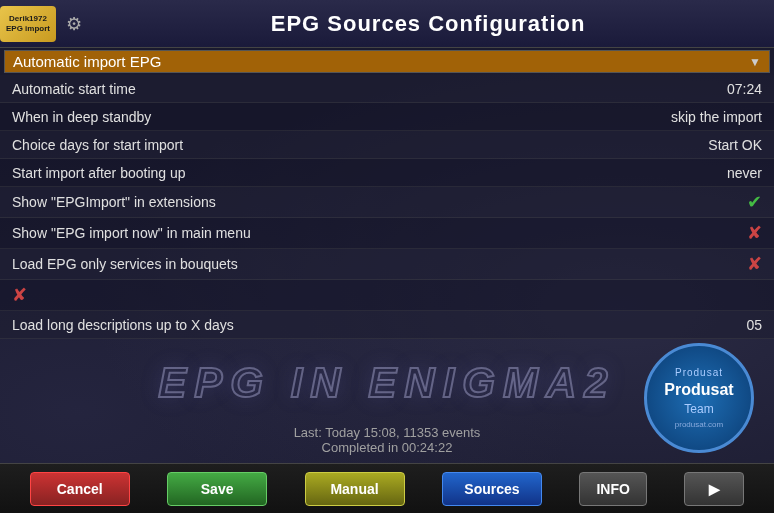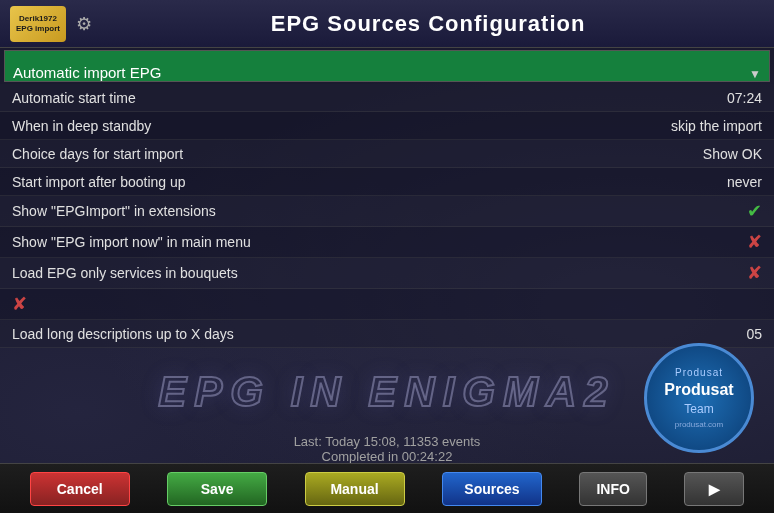--- a/index.html
+++ b/index.html
@@ -23,21 +23,21 @@
     }
 
     
     .header {
       position: relative;
       z-index: 10;
       display: flex;
       align-items: center;
       background: linear-gradient(to bottom, #2a2a4a, #1a1a3a);
       height: 48px;
-      padding: 0 10px;
+      padding: 0 0;
       border-bottom: 1px solid #444;
     }
 
     .logo-box {
       width: 56px;
       height: 36px;
       background: linear-gradient(135deg, #e8c44a, #c89a20);
       border-radius: 4px;
       display: flex;
       align-items: center;
@@ -61,26 +61,26 @@
     .gear-icon {
       color: #aaa;
       font-size: 18px;
       margin-left: 10px;
     }
 
     
     .dropdown-row {
       position: relative;
       z-index: 10;
-      background: #15803d;
+      background: #a16207;
       border: 1px solid #555;
       margin: 2px 4px;
       display: flex;
-      align-items: flex-end;
-      height: 32px;
+      align-items: center;
+      height: 23px;
       padding: 0 8px;
     }
 
     .dropdown-select {
       width: 100%;
       background: transparent;
       border: none;
       color: #ffffff;
       font-size: 15px;
       outline: none;
@@ -319,21 +319,21 @@
     <span class="row-value">07:24</span>
   </div>
 
   <div class="config-row">
     <span class="row-label">When in deep standby</span>
     <span class="row-value">skip the import</span>
   </div>
 
   <div class="config-row">
     <span class="row-label">Choice days for start import</span>
-    <span class="row-value">Show OK</span>
+    <span class="row-value">Start OK</span>
   </div>
 
   <div class="config-row">
     <span class="row-label">Start import after booting up</span>
     <span class="row-value">never</span>
   </div>
 
   <div class="config-row">
     <span class="row-label">Show "EPGImport" in extensions</span>
     <span class="checkmark">✔</span>

